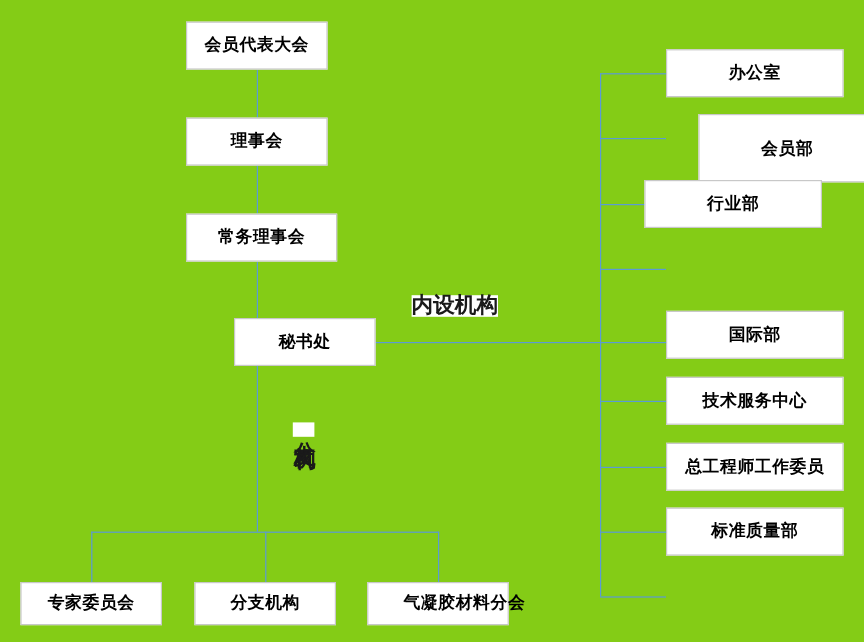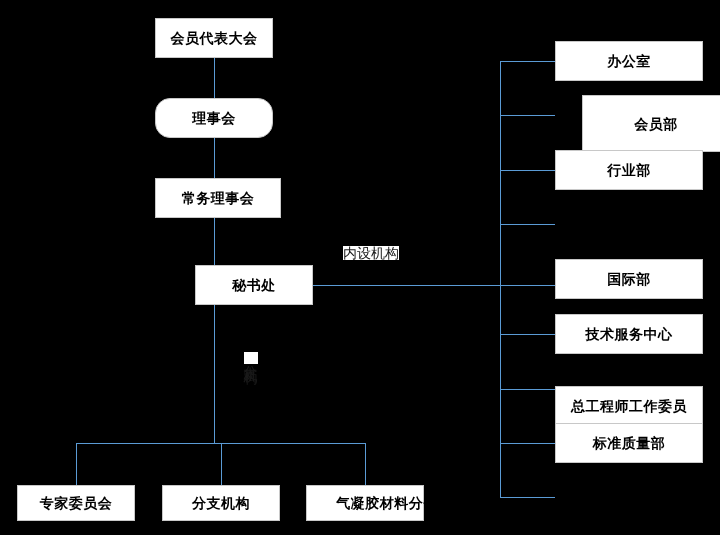--- a/index.html
+++ b/index.html
@@ -4,21 +4,21 @@
 <style>
   html, body {
     margin: 0;
     padding: 0;
     background: #ffffff;
   }
   #chart-canvas {
     position: relative;
     width: 720px;
     height: 535px;
-    background: #000000;
+    background: #84cc16;
     overflow: hidden;
     font-family: "DejaVu Sans", "Liberation Sans", sans-serif;
   }
   .node {
     position: absolute;
     box-sizing: border-box;
     border: 1px solid #c8c8c8;
     background: #ffffff;
     display: flex;
     align-items: center;
@@ -34,22 +34,22 @@
   .conn {
     position: absolute;
     background: #5b9bd5;
     z-index: 1;
   }
   .conn.v { width: 1px; }
   .conn.h { height: 1px; }
   .edge-label {
     position: absolute;
     color: #1a1a1a;
-    font-weight: normal;
-    font-size: 14px;
+    font-weight: bold;
+    font-size: 18px;
     line-height: 1;
     white-space: nowrap;
     z-index: 4;
     background: #ffffff;
   }
   .edge-label.vertical {
     writing-mode: vertical-rl;
     text-orientation: upright;
     letter-spacing: 2px;
     white-space: nowrap;
@@ -63,21 +63,21 @@
 
   <div class="conn v" style="left:214px; top:58px; height:40px;"></div>
   <div class="conn v" style="left:214px; top:138px; height:40px;"></div>
   <div class="conn v" style="left:214px; top:218px; height:47px;"></div>
   <div class="conn v" style="left:214px; top:305px; height:138px;"></div>
 
   <div class="node" style="left:155px; top:18px; width:118px; height:40px;">
     <span>会员代表大会</span>
   </div>
 
-  <div class="node" style="left:155px; top:98px; width:118px; height:40px;border-radius:15px;">
+  <div class="node" style="left:155px; top:98px; width:118px; height:40px;">
     <span>理事会</span>
   </div>
 
   <div class="node" style="left:155px; top:178px; width:126px; height:40px;">
     <span>常务理事会</span>
   </div>
 
   <div class="node" style="left:155px; top:265px; width:118px; height:40px;margin-left:40px;">
     <span>秘书处</span>
   </div>
@@ -92,38 +92,38 @@
   <div class="node" style="left:555px; top:41px; width:148px; height:40px;">
     <span>办公室</span>
   </div>
 
   <div class="conn h" style="left:500px; top:115px; width:55px;"></div>
   <div class="node" style="left:555px; top:95px; width:148px; height:57px;margin-left:27px;">
     <span>会员部</span>
   </div>
 
   <div class="conn h" style="left:500px; top:170px; width:55px;"></div>
-  <div class="node" style="left:555px; top:150px; width:148px; height:40px;">
+  <div class="node" style="left:537px; top:150px; width:148px; height:40px;">
     <span>行业部</span>
   </div>
 
   <div class="conn h" style="left:500px; top:224px; width:55px;"></div>
 
   <div class="conn h" style="left:500px; top:285px; width:55px;"></div>
   <div class="node" style="left:555px; top:259px; width:148px; height:40px;">
     <span>国际部</span>
   </div>
 
   <div class="conn h" style="left:500px; top:334px; width:55px;"></div>
   <div class="node" style="left:555px; top:314px; width:148px; height:40px;">
     <span>技术服务中心</span>
   </div>
 
   <div class="conn h" style="left:500px; top:389px; width:55px;"></div>
-  <div class="node" style="left:555px; top:369px; width:148px; height:40px;margin-top:17px;">
+  <div class="node" style="left:555px; top:369px; width:148px; height:40px;">
     <span>总工程师工作委员</span>
   </div>
 
   <div class="conn h" style="left:500px; top:443px; width:55px;"></div>
   <div class="node" style="left:555px; top:423px; width:148px; height:40px;">
     <span>标准质量部</span>
   </div>
 
   <div class="conn h" style="left:500px; top:497px; width:55px;"></div>
 

